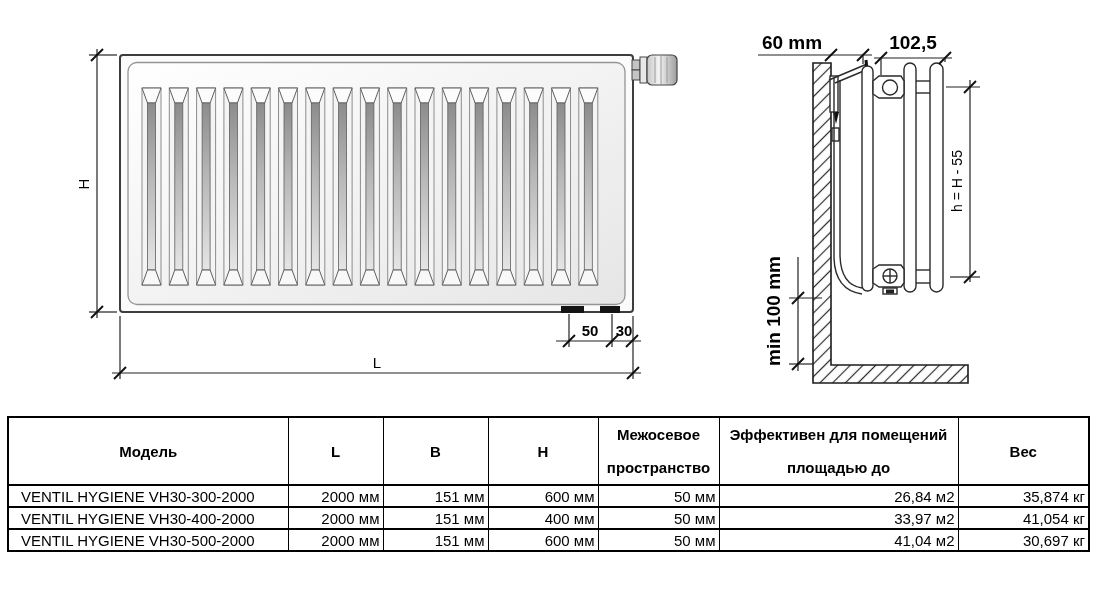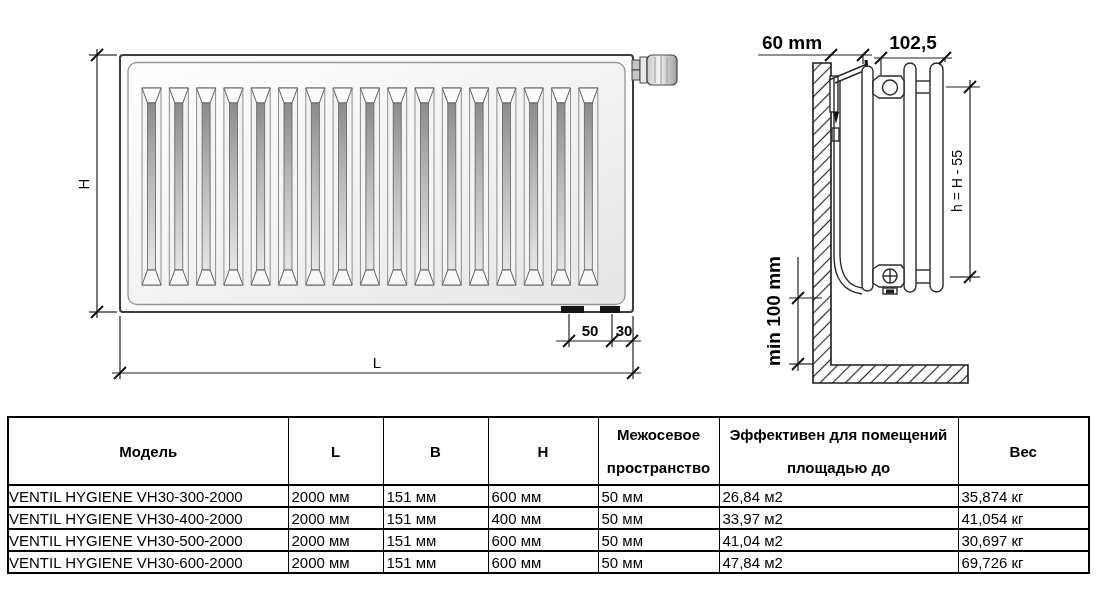--- a/index.html
+++ b/index.html
@@ -14,22 +14,22 @@
   .dim-label-sm{font-family:"Liberation Sans",sans-serif;font-size:15px;font-weight:bold;}
   .dim-label-bold{font-family:"Liberation Sans",sans-serif;font-size:19px;font-weight:bold;}
   .dim-label-th{font-family:"Liberation Sans",sans-serif;font-size:14px;}
   .table-wrap{position:absolute;left:7px;top:416px;}
   table{border-collapse:collapse;table-layout:fixed;border:2px solid #000;}
   th,td{border-top:2px solid #000;border-bottom:2px solid #000;
         border-left:1px solid #000;border-right:1px solid #000;
         font-family:"Liberation Sans",sans-serif;color:#000;}
   th{height:66px;font-size:15px;font-weight:700;line-height:33px;
      text-align:center;vertical-align:middle;padding:0 4px;}
-  td{height:20px;font-size:15px;text-align:left;white-space:nowrap;padding:0 3px;}
-  td.model-cell{text-align:left;padding-left:0;}
+  td{height:20px;font-size:15px;text-align:right;white-space:nowrap;padding:0 3px;}
+  td.model-cell{text-align:left;padding-left:12px;}
 </style>
 </head>
 <body>
 
 <div class="page">
 
   <svg width="1100" height="410" viewBox="0 0 1100 410">
     <defs>
       <linearGradient id="panelGrad" x1="0" y1="0" x2="1" y2="1">
         <stop offset="0" stop-color="#ffffff"></stop>
@@ -229,25 +229,16 @@
           </tr>
           <tr>
             <td class="model-cell">VENTIL HYGIENE VH30-500-2000</td>
             <td>2000 мм</td>
             <td>151 мм</td>
             <td>600 мм</td>
             <td>50 мм</td>
             <td>41,04 м2</td>
             <td>30,697 кг</td>
           </tr>
-          <tr>
-            <td class="model-cell">VENTIL HYGIENE VH30-600-2000</td>
-            <td>2000 мм</td>
-            <td>151 мм</td>
-            <td>600 мм</td>
-            <td>50 мм</td>
-            <td>47,84 м2</td>
-            <td>69,726 кг</td>
-          </tr>
         </tbody>
     </table>
   </div>
 </div>
 
 </body></html>

